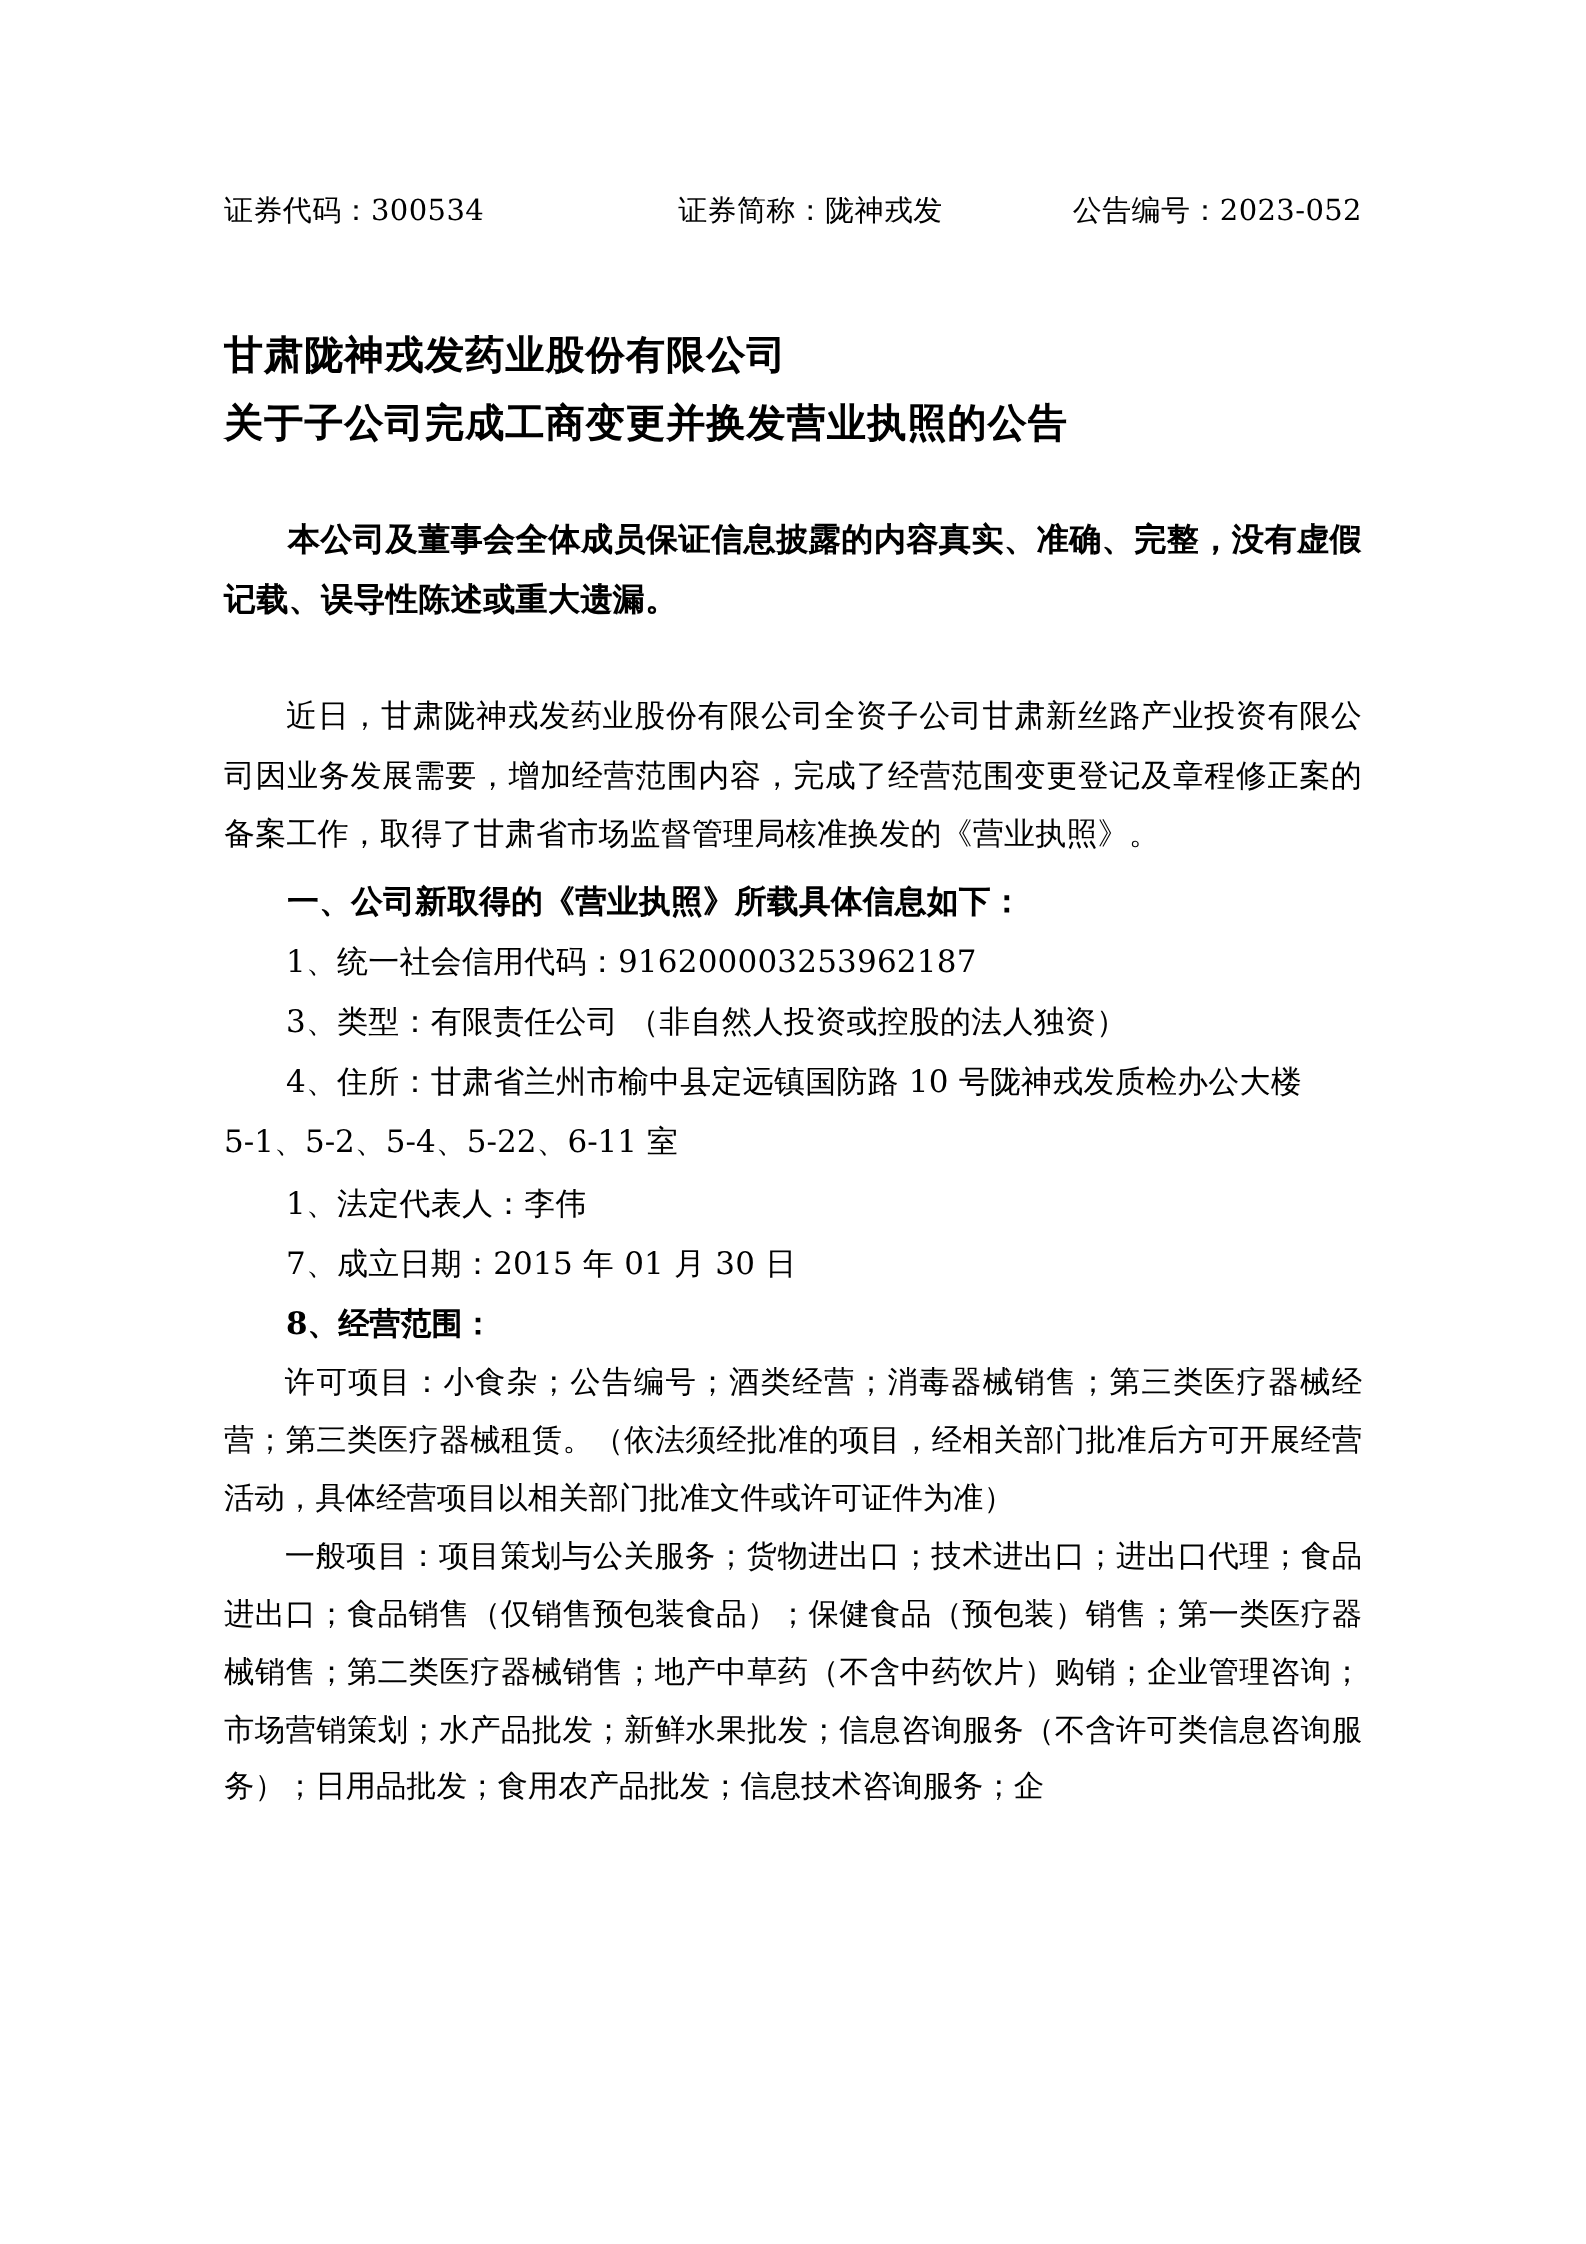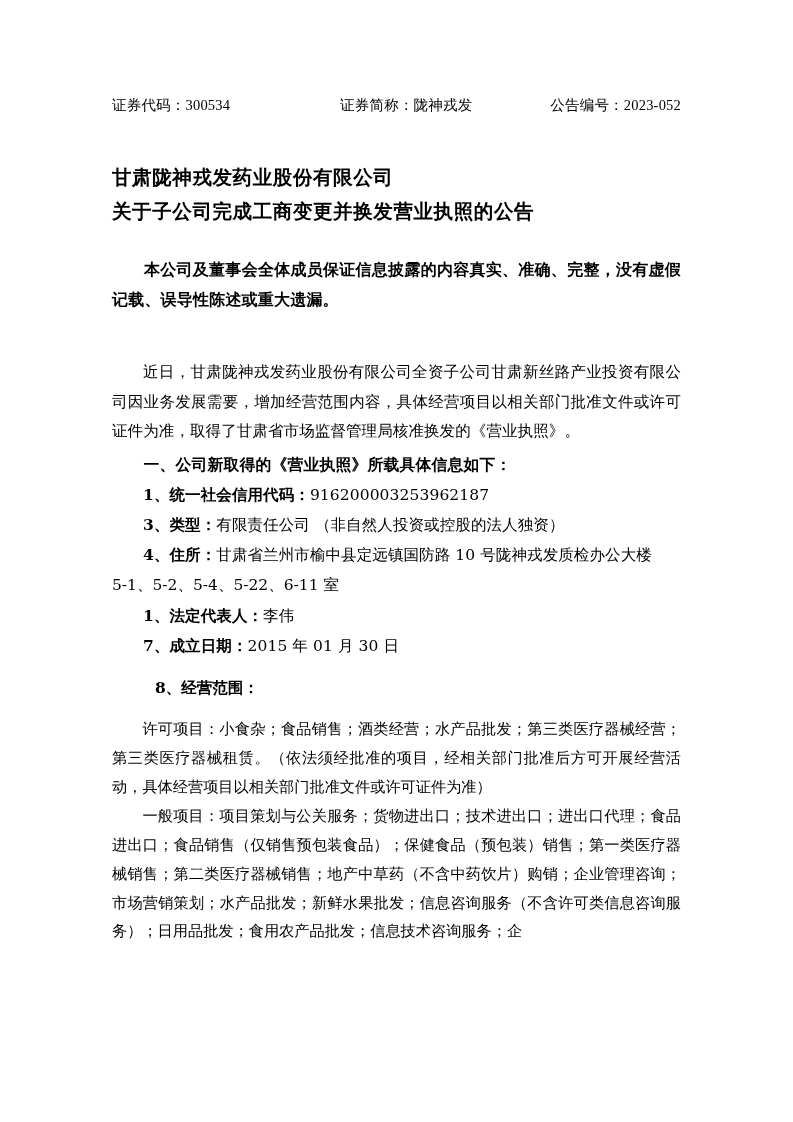--- a/index.html
+++ b/index.html
@@ -19,21 +19,20 @@
     padding: 96px 112px 0 112px;
     overflow: hidden;
   }
   .header-row {
     display: flex;
     justify-content: space-between;
     align-items: center;
     font-size: 14.5px;
     letter-spacing: 0.2px;
     margin-bottom: 46px;
-    font-family: Liberation Serif, serif;
   }
   .header-row > div {
     white-space: nowrap;
   }
   .header-mid {
     margin-left: 32px;
   }
   .title-block {
     text-align: left;
     font-weight: bold;
@@ -41,21 +40,21 @@
     line-height: 1.75;
     letter-spacing: 0.6px;
     margin-bottom: 26px;
   }
   .notice {
     font-weight: bold;
     font-size: 16px;
     line-height: 1.85;
     text-align: justify;
     text-indent: 2em;
-    margin-bottom: 44px;
+    margin-bottom: 30px;
     letter-spacing: 0.2px;
   }
   p.body {
     font-size: 15.5px;
     line-height: 1.88;
     text-align: justify;
     text-indent: 2em;
     margin: 0 0 2px 0;
     letter-spacing: 0.1px;
   }
@@ -68,34 +67,34 @@
     letter-spacing: 0.2px;
   }
   .item {
     font-size: 15.5px;
     line-height: 1.95;
     text-indent: 2em;
     margin: 0;
     letter-spacing: 0.1px;
   }
   .item .lbl {
-    font-weight: bold;
+    font-weight: normal;
   }
   .item-cont {
     font-size: 15.5px;
     line-height: 1.95;
     text-indent: 0;
     margin: 0;
   }
   .scope-head {
     font-size: 15.5px;
     font-weight: bold;
     line-height: 1.95;
     text-indent: 2em;
-    margin: 12px;
+    margin: 0;
   }
   .scope-para {
     font-size: 15.2px;
     line-height: 1.9;
     text-align: justify;
     text-indent: 2em;
     margin: 0;
     letter-spacing: 0px;
   }
 </style>
@@ -110,21 +109,21 @@
     <div>公告编号：2023-052</div>
   </div>
 
   <div class="title-block">
     <div>甘肃陇神戎发药业股份有限公司</div>
     <div>关于子公司完成工商变更并换发营业执照的公告</div>
   </div>
 
   <div class="notice">本公司及董事会全体成员保证信息披露的内容真实、准确、完整，没有虚假记载、误导性陈述或重大遗漏。</div>
 
-  <p class="body">近日，甘肃陇神戎发药业股份有限公司全资子公司甘肃新丝路产业投资有限公司因业务发展需要，增加经营范围内容，具体经营项目以相关部门批准文件或许可证件为准，取得了甘肃省市场监督管理局核准换发的《营业执照》。</p>
+  <p class="body">近日，甘肃陇神戎发药业股份有限公司全资子公司甘肃新丝路产业投资有限公司因业务发展需要，增加经营范围内容，完成了经营范围变更登记及章程修正案的备案工作，取得了甘肃省市场监督管理局核准换发的《营业执照》。</p>
 
   <p class="section-head">一、公司新取得的《营业执照》所载具体信息如下：</p>
 
   <p class="item">
     <span class="lbl">1、统一社会信用代码：</span><span>916200003253962187</span>
   </p>
   <p class="item">
     <span class="lbl">3、类型：</span><span>有限责任公司 （非自然人投资或控股的法人独资）</span>
   </p>
   <p class="item">
@@ -132,16 +131,16 @@
   </p>
   <p class="item-cont">5-1、5-2、5-4、5-22、6-11 室</p>
   <p class="item">
     <span class="lbl">1、法定代表人：</span><span>李伟</span>
   </p>
   <p class="item">
     <span class="lbl">7、成立日期：</span><span>2015 年 01 月 30 日</span>
   </p>
 
   <p class="scope-head">8、经营范围：</p>
-  <p class="scope-para">许可项目：小食杂；食品销售；酒类经营；水产品批发；第三类医疗器械经营；第三类医疗器械租赁。（依法须经批准的项目，经相关部门批准后方可开展经营活动，具体经营项目以相关部门批准文件或许可证件为准）</p>
+  <p class="scope-para">许可项目：小食杂；公告编号；酒类经营；消毒器械销售；第三类医疗器械经营；第三类医疗器械租赁。（依法须经批准的项目，经相关部门批准后方可开展经营活动，具体经营项目以相关部门批准文件或许可证件为准）</p>
   <p class="scope-para">一般项目：项目策划与公关服务；货物进出口；技术进出口；进出口代理；食品进出口；食品销售（仅销售预包装食品）；保健食品（预包装）销售；第一类医疗器械销售；第二类医疗器械销售；地产中草药（不含中药饮片）购销；企业管理咨询；市场营销策划；水产品批发；新鲜水果批发；信息咨询服务（不含许可类信息咨询服务）；日用品批发；食用农产品批发；信息技术咨询服务；企</p>
 
 </div>
 
 </body></html>

